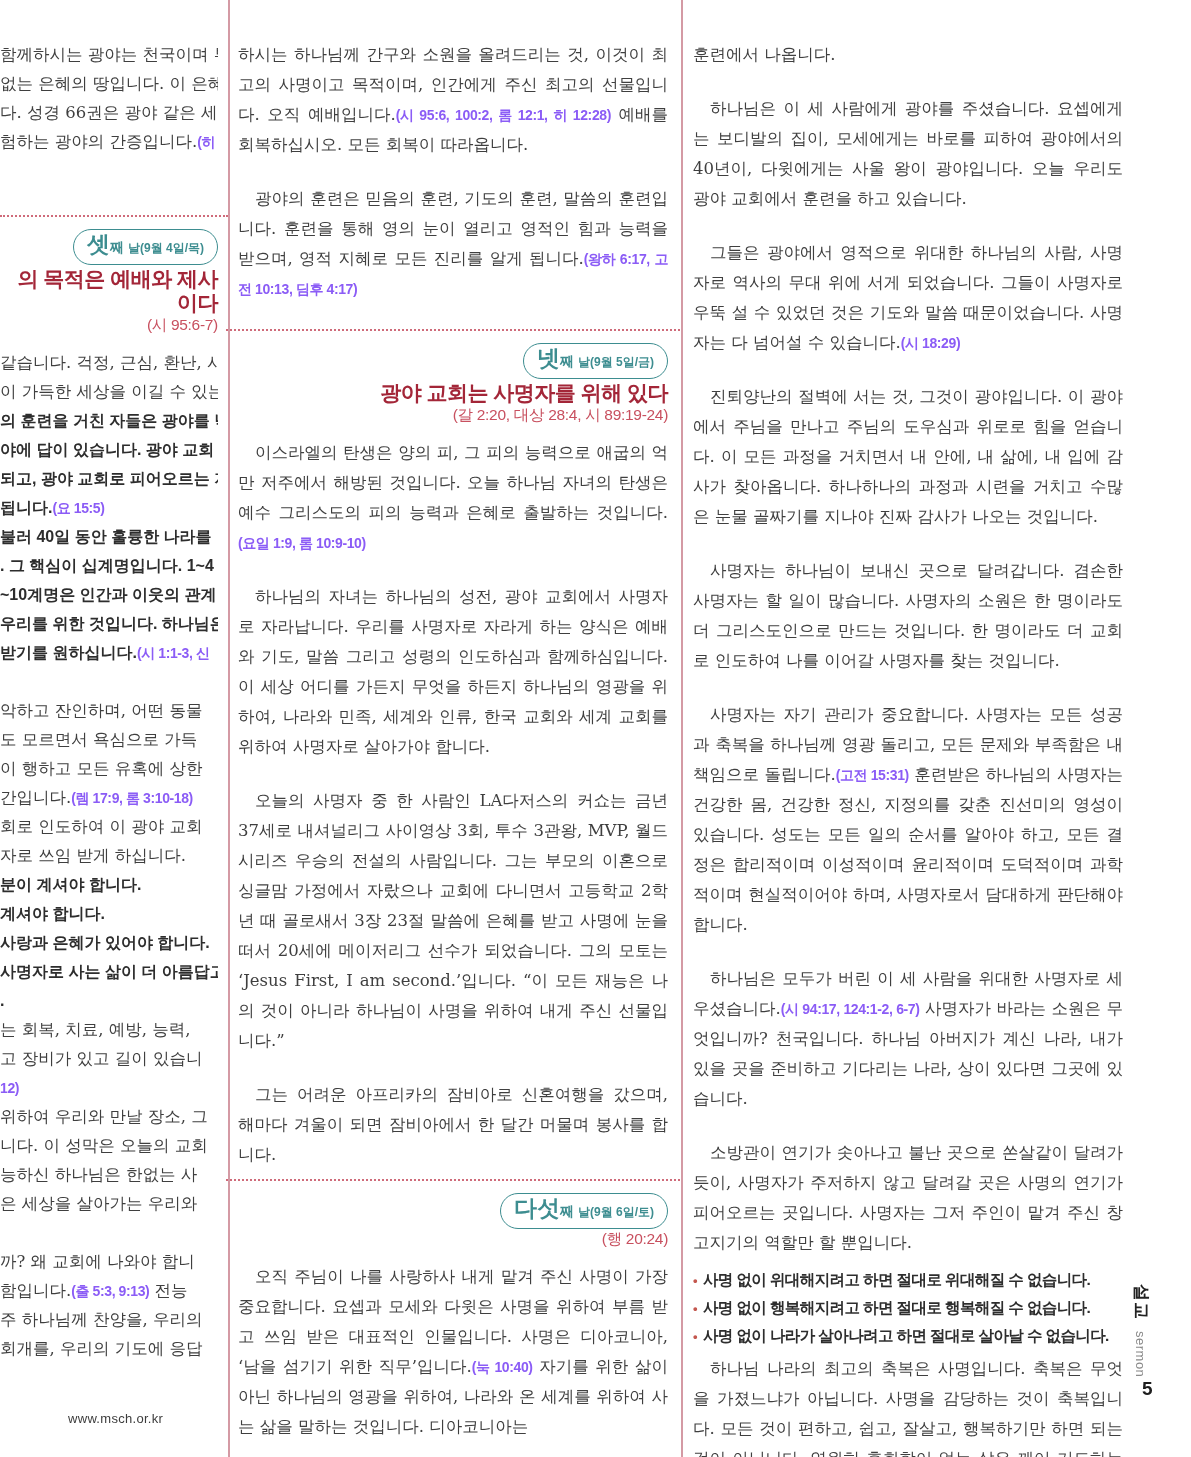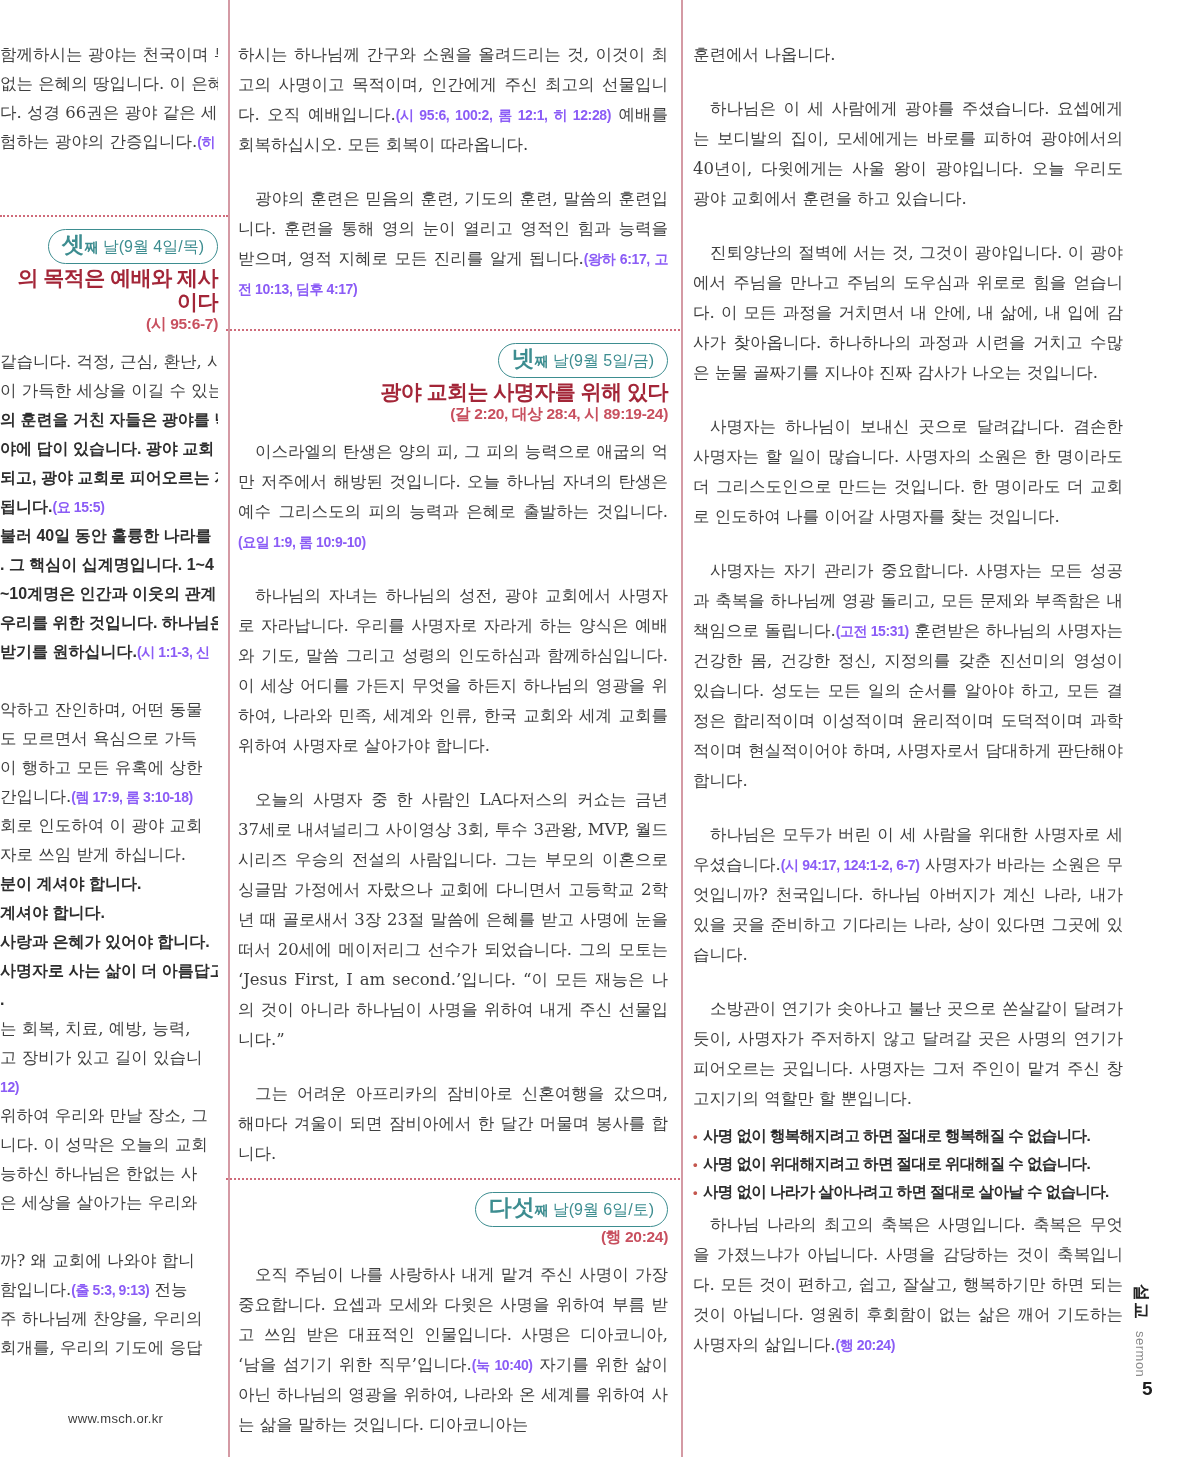--- a/index.html
+++ b/index.html
@@ -37,24 +37,24 @@
   .col-mid .para + .sep{}
   .col-mid .sep.s2{margin-top:9px;}
 
   .sec{text-align:right;}
   .col-left .sec{margin-top:12px;}
   .badge{display:inline-block;border:1.5px solid var(--teal);border-radius:19px;
          padding:2px 13px 4px 13px;color:var(--teal);
          font-family:"Liberation Sans", sans-serif;line-height:24px;}
   .badge-big{font-size:23px;font-weight:700;}
   .badge-small{font-size:14px;font-weight:700;}
-  .badge-rest{font-size:16px;font-weight:400;margin-left:4px;}
+  .badge-rest{font-size:12px;font-weight:700;margin-left:4px;}
   .sec-title{font-family:"Liberation Sans", sans-serif;font-weight:800;font-size:21px;
              color:var(--title_red);line-height:24px;margin-top:2px;letter-spacing:-0.5px;}
-  .sec-ref{font-family:"Liberation Sans", sans-serif;font-weight:700;font-size:15.5px;
+  .sec-ref{font-family:"Liberation Sans", sans-serif;font-weight:400;font-size:15.5px;
            color:var(--ref_red);line-height:20px;letter-spacing:-0.3px;}
   .sec + .lines, .sec + .para{margin-top:13px;}
 
   .bullets{margin-top:8px;}
   .bullet{font-family:"Liberation Sans", sans-serif;font-weight:700;font-size:15.5px;
           line-height:27px;color:var(--bold_text);white-space:nowrap;overflow:hidden;
           letter-spacing:-0.6px;}
   .bullet .dot{color:var(--bullet_dot);font-size:13px;margin-right:6px;}
   .bullets + .para{margin-top:4px;}
 
@@ -132,28 +132,29 @@
       <div class="para indent"><span>하나님의 자녀는 하나님의 성전, 광야 교회에서 사명자로 자라납니다. 우리를 사명자로 자라게 하는 양식은 예배와 기도, 말씀 그리고 성령의 인도하심과 함께하심입니다. 이 세상 어디를 가든지 무엇을 하든지 하나님의 영광을 위하여, 나라와 민족, 세계와 인류, 한국 교회와 세계 교회를 위하여 사명자로 살아가야 합니다.</span></div>
       <div class="para indent"><span>오늘의 사명자 중 한 사람인 LA다저스의 커쇼는 금년 37세로 내셔널리그 사이영상 3회, 투수 3관왕, MVP, 월드시리즈 우승의 전설의 사람입니다. 그는 부모의 이혼으로 싱글맘 가정에서 자랐으나 교회에 다니면서 고등학교 2학년 때 골로새서 3장 23절 말씀에 은혜를 받고 사명에 눈을 떠서 20세에 메이저리그 선수가 되었습니다. 그의 모토는 ‘Jesus First, I am second.’입니다. “이 모든 재능은 나의 것이 아니라 하나님이 사명을 위하여 내게 주신 선물입니다.”</span></div>
       <div class="para indent"><span>그는 어려운 아프리카의 잠비아로 신혼여행을 갔으며, 해마다 겨울이 되면 잠비아에서 한 달간 머물며 봉사를 합니다.</span></div>
       <div class="sep s2"></div>
       <div class="sec"><span class="badge"><span class="badge-big">다섯</span><span class="badge-small">째</span><span class="badge-rest">날(9월 6일/토)</span></span><div class="sec-ref">(행 20:24)</div></div>
       <div class="para indent"><span>오직 주님이 나를 사랑하사 내게 맡겨 주신 사명이 가장 중요합니다. 요셉과 모세와 다윗은 사명을 위하여 부름 받고 쓰임 받은 대표적인 인물입니다. 사명은 디아코니아, ‘남을 섬기기 위한 직무’입니다.</span><span class="ref">(눅 10:40)</span><span> 자기를 위한 삶이 아닌 하나님의 영광을 위하여, 나라와 온 세계를 위하여 사는 삶을 말하는 것입니다. 디아코니아는</span></div>
     </div>
   <div class="col col-right">
       <div class="para"><span>훈련에서 나옵니다.</span></div>
       <div class="para indent"><span>하나님은 이 세 사람에게 광야를 주셨습니다. 요셉에게는 보디발의 집이, 모세에게는 바로를 피하여 광야에서의 40년이, 다윗에게는 사울 왕이 광야입니다. 오늘 우리도 광야 교회에서 훈련을 하고 있습니다.</span></div>
+      <div class="para indent"><span>그들은 광야에서 영적으로 위대한 하나님의 사람, 사명자로 역사의 무대 위에 서게 되었습니다. 그들이 사명자로 우뚝 설 수 있었던 것은 기도와 말씀 때문이었습니다. 사명자는 다 넘어설 수 있습니다.</span><span class="ref">(시 18:29)</span></div>
       <div class="para indent"><span>진퇴양난의 절벽에 서는 것, 그것이 광야입니다. 이 광야에서 주님을 만나고 주님의 도우심과 위로로 힘을 얻습니다. 이 모든 과정을 거치면서 내 안에, 내 삶에, 내 입에 감사가 찾아옵니다. 하나하나의 과정과 시련을 거치고 수많은 눈물 골짜기를 지나야 진짜 감사가 나오는 것입니다.</span></div>
       <div class="para indent"><span>사명자는 하나님이 보내신 곳으로 달려갑니다. 겸손한 사명자는 할 일이 많습니다. 사명자의 소원은 한 명이라도 더 그리스도인으로 만드는 것입니다. 한 명이라도 더 교회로 인도하여 나를 이어갈 사명자를 찾는 것입니다.</span></div>
       <div class="para indent"><span>사명자는 자기 관리가 중요합니다. 사명자는 모든 성공과 축복을 하나님께 영광 돌리고, 모든 문제와 부족함은 내 책임으로 돌립니다.</span><span class="ref">(고전 15:31)</span><span> 훈련받은 하나님의 사명자는 건강한 몸, 건강한 정신, 지정의를 갖춘 진선미의 영성이 있습니다. 성도는 모든 일의 순서를 알아야 하고, 모든 결정은 합리적이며 이성적이며 윤리적이며 도덕적이며 과학적이며 현실적이어야 하며, 사명자로서 담대하게 판단해야 합니다.</span></div>
       <div class="para indent"><span>하나님은 모두가 버린 이 세 사람을 위대한 사명자로 세우셨습니다.</span><span class="ref">(시 94:17, 124:1-2, 6-7)</span><span> 사명자가 바라는 소원은 무엇입니까? 천국입니다. 하나님 아버지가 계신 나라, 내가 있을 곳을 준비하고 기다리는 나라, 상이 있다면 그곳에 있습니다.</span></div>
       <div class="para indent"><span>소방관이 연기가 솟아나고 불난 곳으로 쏜살같이 달려가듯이, 사명자가 주저하지 않고 달려갈 곳은 사명의 연기가 피어오르는 곳입니다. 사명자는 그저 주인이 맡겨 주신 창고지기의 역할만 할 뿐입니다.</span></div>
       <div class="bullets">
+        <div class="bullet"><span class="dot">•</span><span>사명 없이 위대해지려고 하면 절대로 위대해질 수 없습니다.</span></div>
         <div class="bullet"><span class="dot">•</span><span>사명 없이 행복해지려고 하면 절대로 행복해질 수 없습니다.</span></div>
-        <div class="bullet"><span class="dot">•</span><span>사명 없이 위대해지려고 하면 절대로 위대해질 수 없습니다.</span></div>
         <div class="bullet"><span class="dot">•</span><span>사명 없이 나라가 살아나려고 하면 절대로 살아날 수 없습니다.</span></div>
       </div>
       <div class="para indent"><span>하나님 나라의 최고의 축복은 사명입니다. 축복은 무엇을 가졌느냐가 아닙니다. 사명을 감당하는 것이 축복입니다. 모든 것이 편하고, 쉽고, 잘살고, 행복하기만 하면 되는 것이 아닙니다. 영원히 후회함이 없는 삶은 깨어 기도하는 사명자의 삶입니다.</span><span class="ref">(행 20:24)</span></div>
     </div>
 
   <div class="footer-url">www.msch.or.kr</div>
   <div class="page-num">5</div>
   <div class="sidebar">
     <span class="sidebar-kr">설교</span>
     <span class="sidebar-en">sermon</span>

